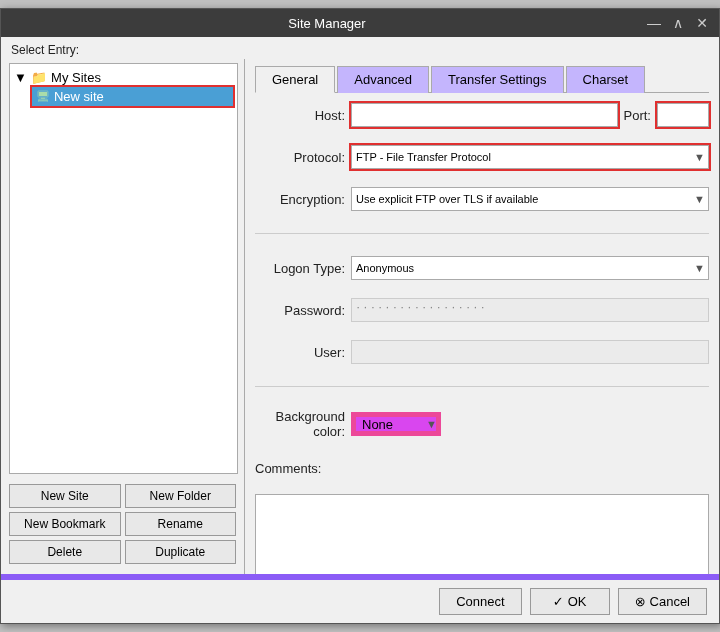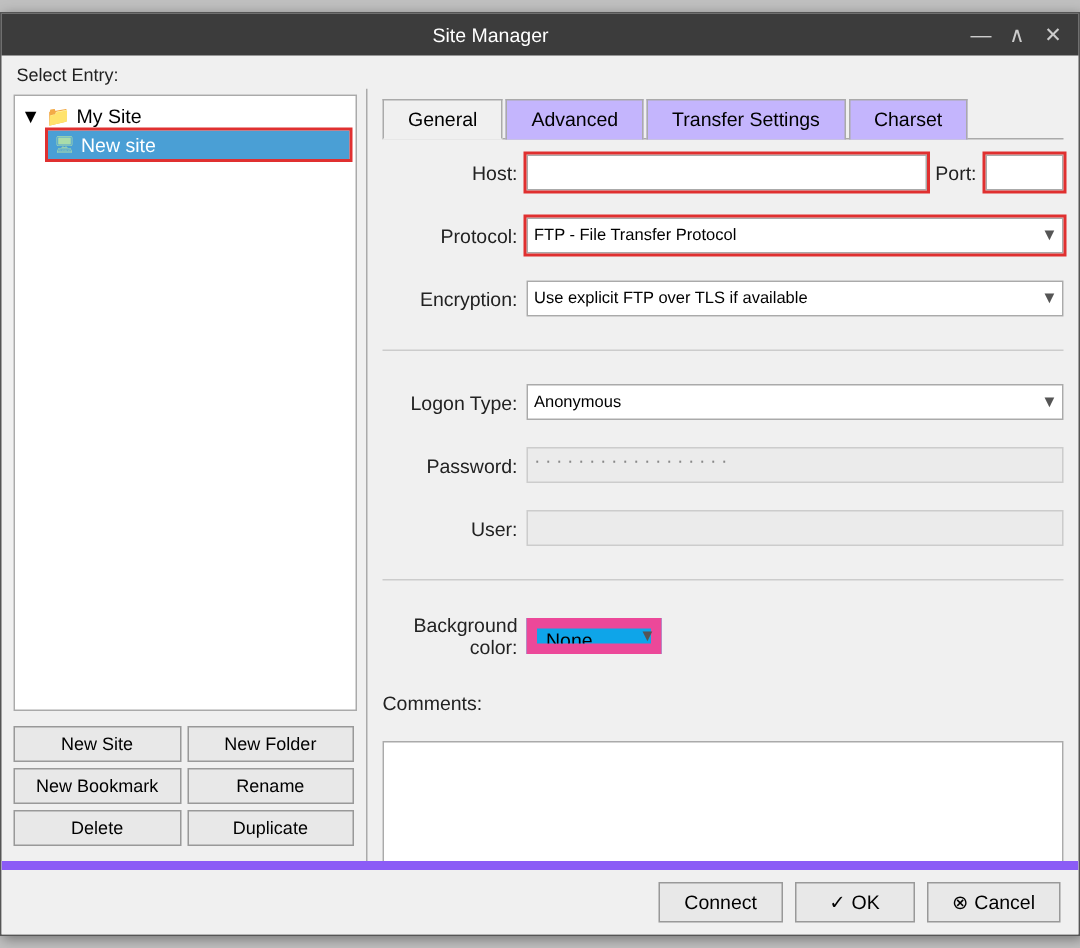--- a/index.html
+++ b/index.html
@@ -265,22 +265,22 @@
       align-items: center;
       gap: 6px;
     }
     .bg-select-wrapper {
       position: relative;
       display: inline-flex;
       align-items: center;
     }
     .bg-select-wrapper select {
       height: 24px;
-      border: 7px solid #ec4899;
-      background: #0ea5e9;
+      border: 5px solid #ec4899;
+      background: #d946ef;
       padding: 0 24px 0 6px;
       font-size: 13px;
       appearance: none;
       -webkit-appearance: none;
       cursor: pointer;
       width: 90px;
     }
     .bg-select-wrapper .select-arrow {
       right: 4px;
     }
@@ -338,21 +338,21 @@
   <div class="dialog-body">
     <div class="select-entry-label">Select Entry:</div>
 
     <div class="main-content">
 
       <div class="left-panel">
         <div class="tree-area">
           <div class="tree-folder">
             <span class="tree-folder-icon">▼</span>
             <span class="tree-folder-icon">📁</span>
-            <span class="tree-folder-label">My Site</span>
+            <span class="tree-folder-label">My Sites</span>
           </div>
           <div class="tree-children">
             <div class="tree-site selected">
               <span class="tree-site-icon">🖥</span>
               <span>New site</span>
             </div>
           </div>
         </div>
         <div class="left-buttons">
           <button class="left-btn">New Site</button>

